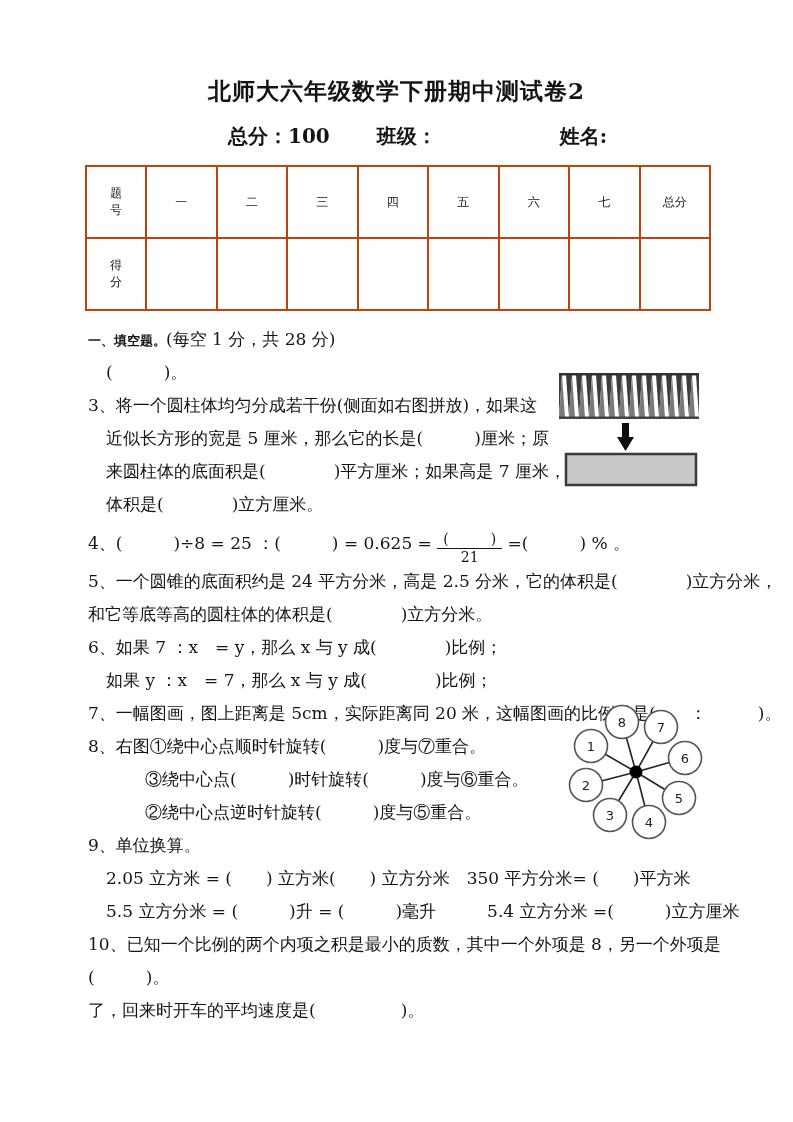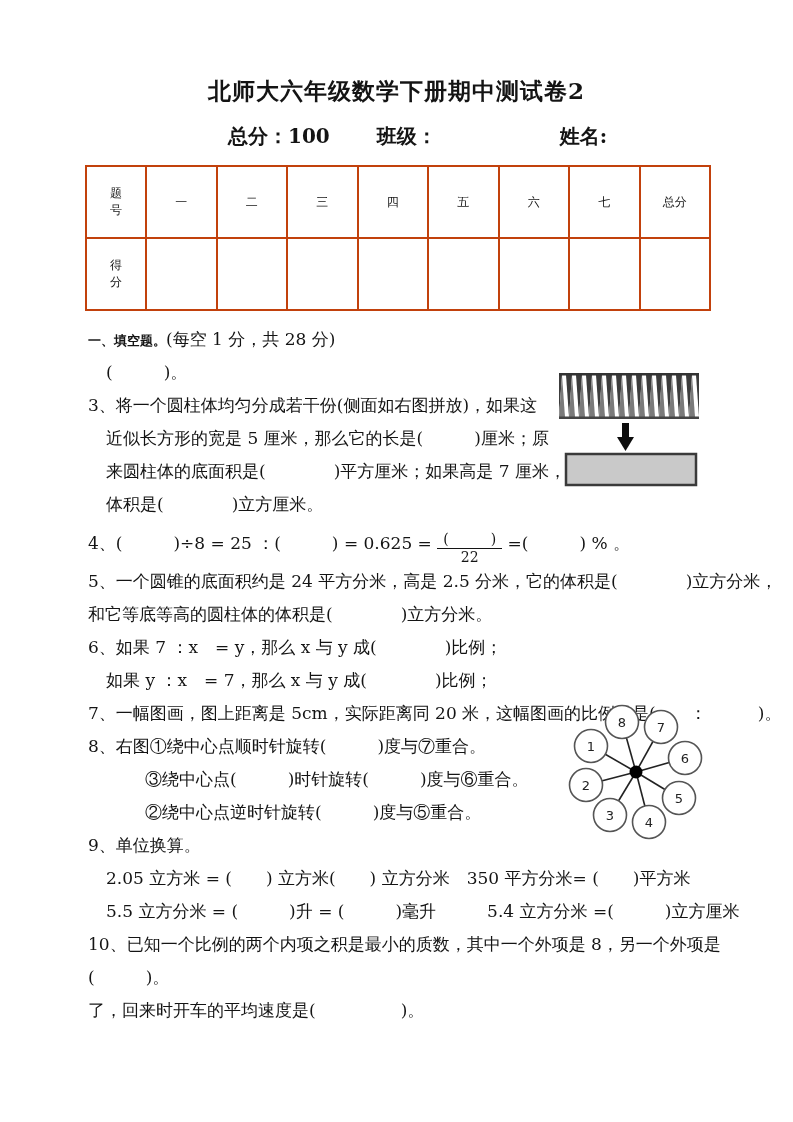--- a/index.html
+++ b/index.html
@@ -119,21 +119,21 @@
   <div class="content">
     <div class="line heading">
       <span class="bold">一、填空题。</span><span>(每空 1 分，共 28 分)</span>
     </div>
     <div class="line ind1">(　　　)。</div>
     <div class="line">3、将一个圆柱体均匀分成若干份(侧面如右图拼放)，如果这</div>
     <div class="line ind1">近似长方形的宽是 5 厘米，那么它的长是(　　　)厘米；原</div>
     <div class="line ind1">来圆柱体的底面积是(　　　　)平方厘米；如果高是 7 厘米，</div>
     <div class="line ind1">体积是(　　　　)立方厘米。</div>
     <div class="line q4line">
-      <span>4、(　　　)÷8 = 25 ：(　　　) = 0.625 = </span><span class="frac"><span class="fnum">(　　　)</span><span class="fden">22</span></span><span> =(　　　) %  。</span>
+      <span>4、(　　　)÷8 = 25 ：(　　　) = 0.625 = </span><span class="frac"><span class="fnum">(　　　)</span><span class="fden">21</span></span><span> =(　　　) %  。</span>
     </div>
     <div class="line">5、一个圆锥的底面积约是 24 平方分米，高是 2.5 分米，它的体积是(　　　　)立方分米，</div>
     <div class="line">和它等底等高的圆柱体的体积是(　　　　)立方分米。</div>
     <div class="line">6、如果 7 ：x　= y，那么 x 与 y 成(　　　　)比例；</div>
     <div class="line ind1">如果 y ：x　= 7，那么 x 与 y 成(　　　　)比例；</div>
     <div class="line">7、一幅图画，图上距离是 5cm，实际距离同 20 米，这幅图画的比例尺是(　　：　　　)。</div>
     <div class="line">8、右图①绕中心点顺时针旋转(　　　)度与⑦重合。</div>
     <div class="line ind2">③绕中心点(　　　)时针旋转(　　　)度与⑥重合。</div>
     <div class="line ind2">②绕中心点逆时针旋转(　　　)度与⑤重合。</div>
     <div class="line">9、单位换算。</div>

